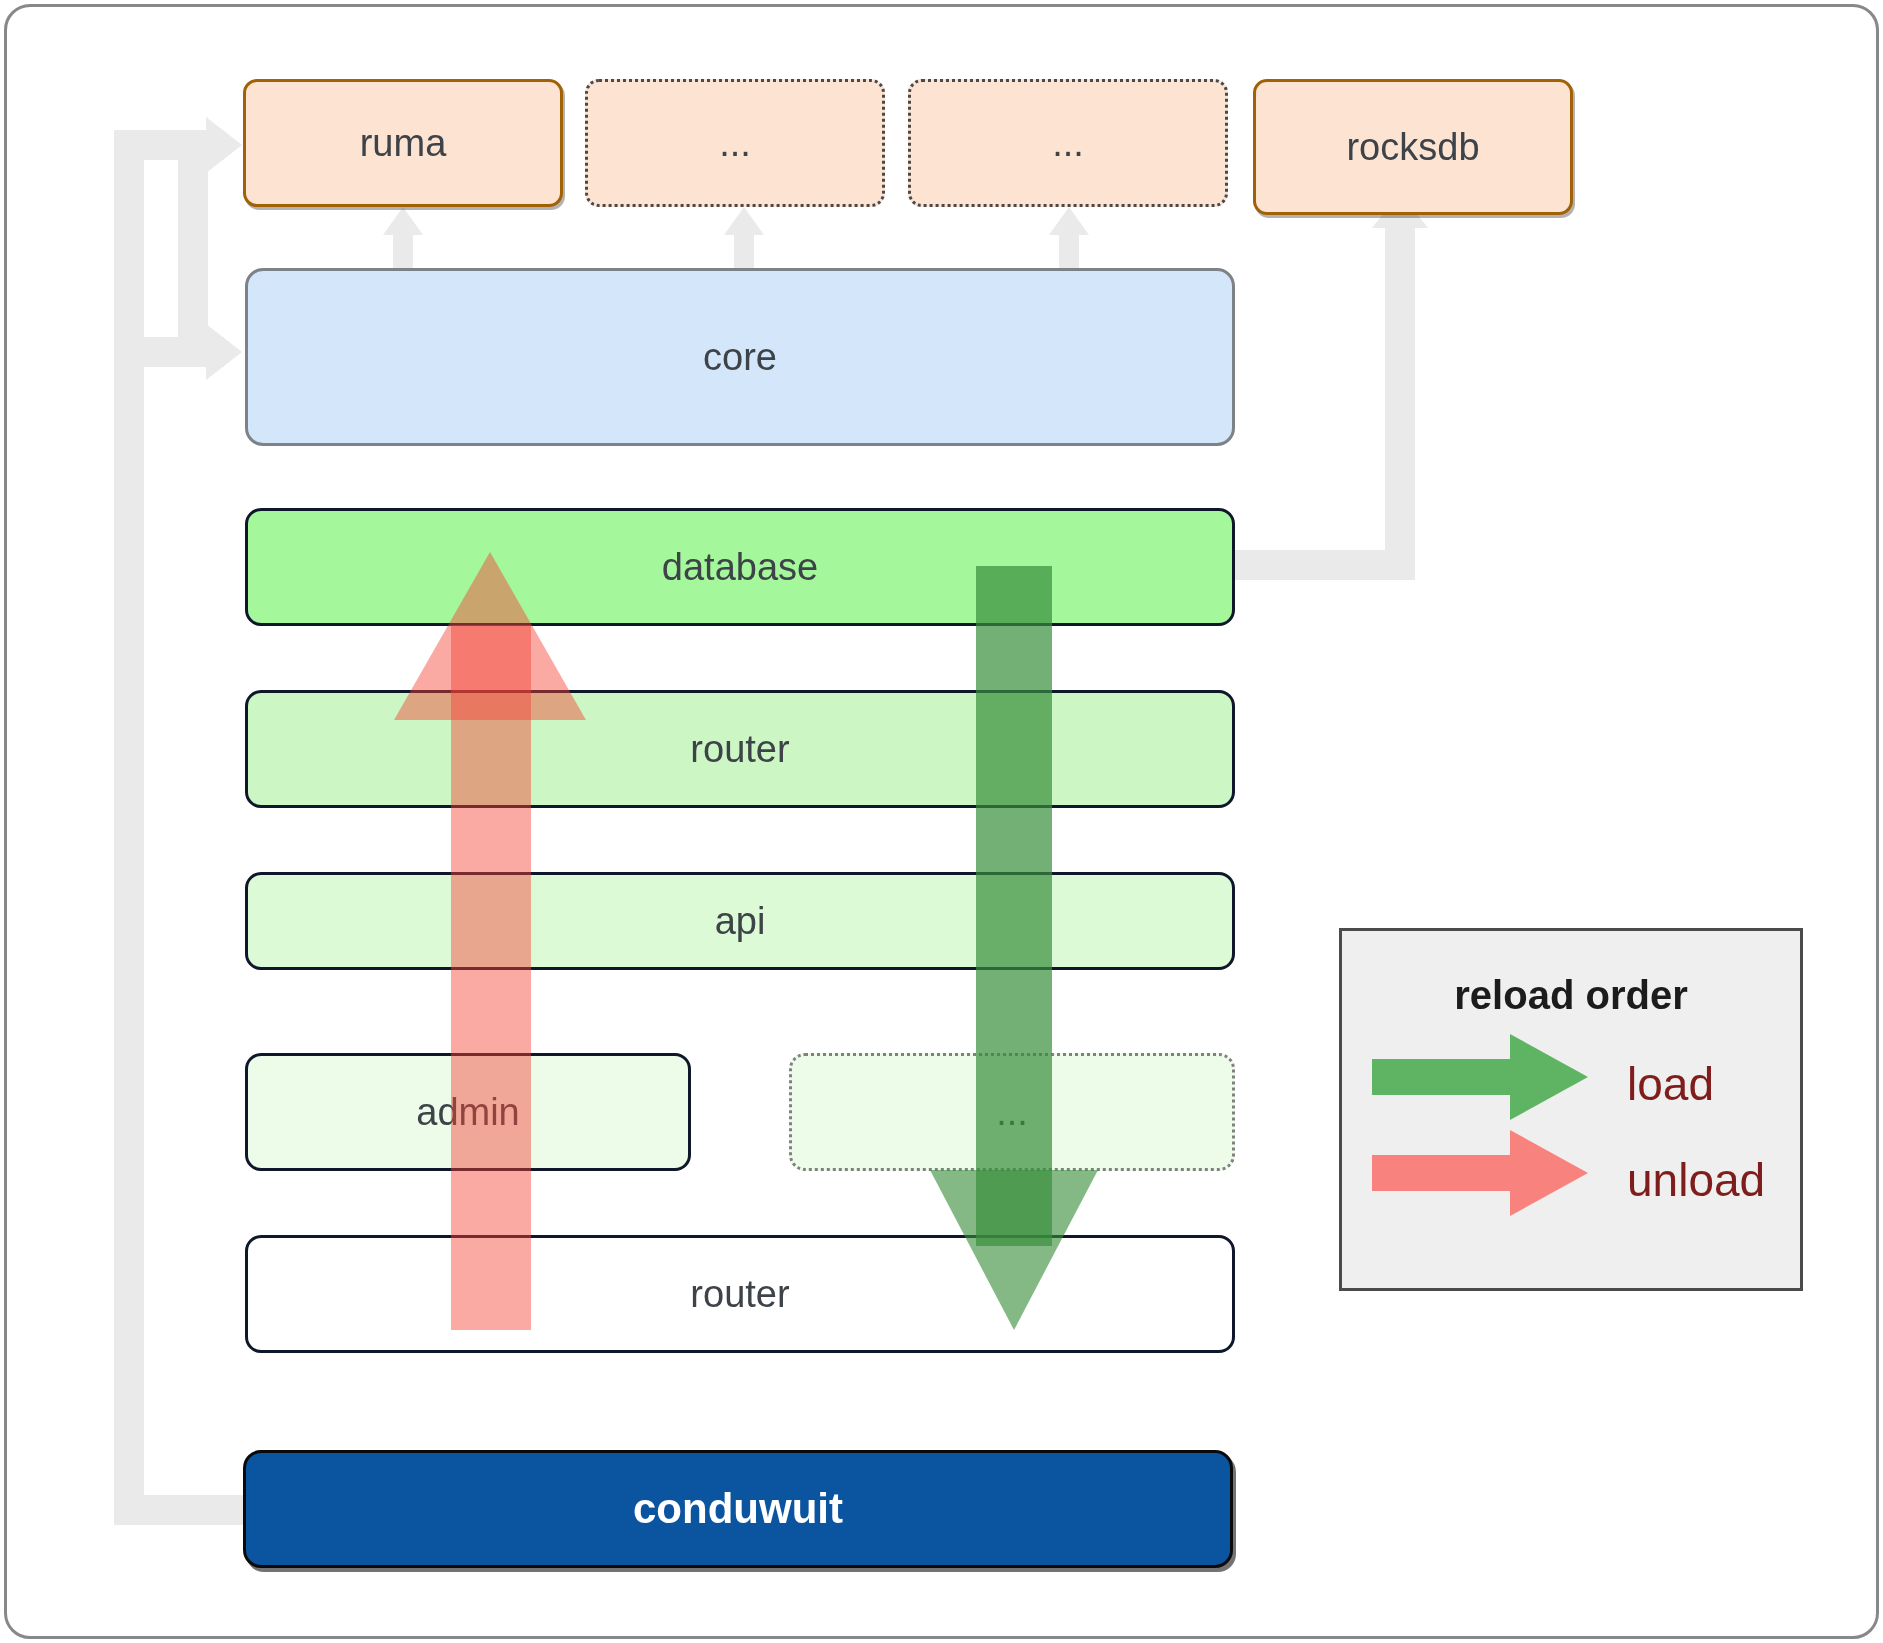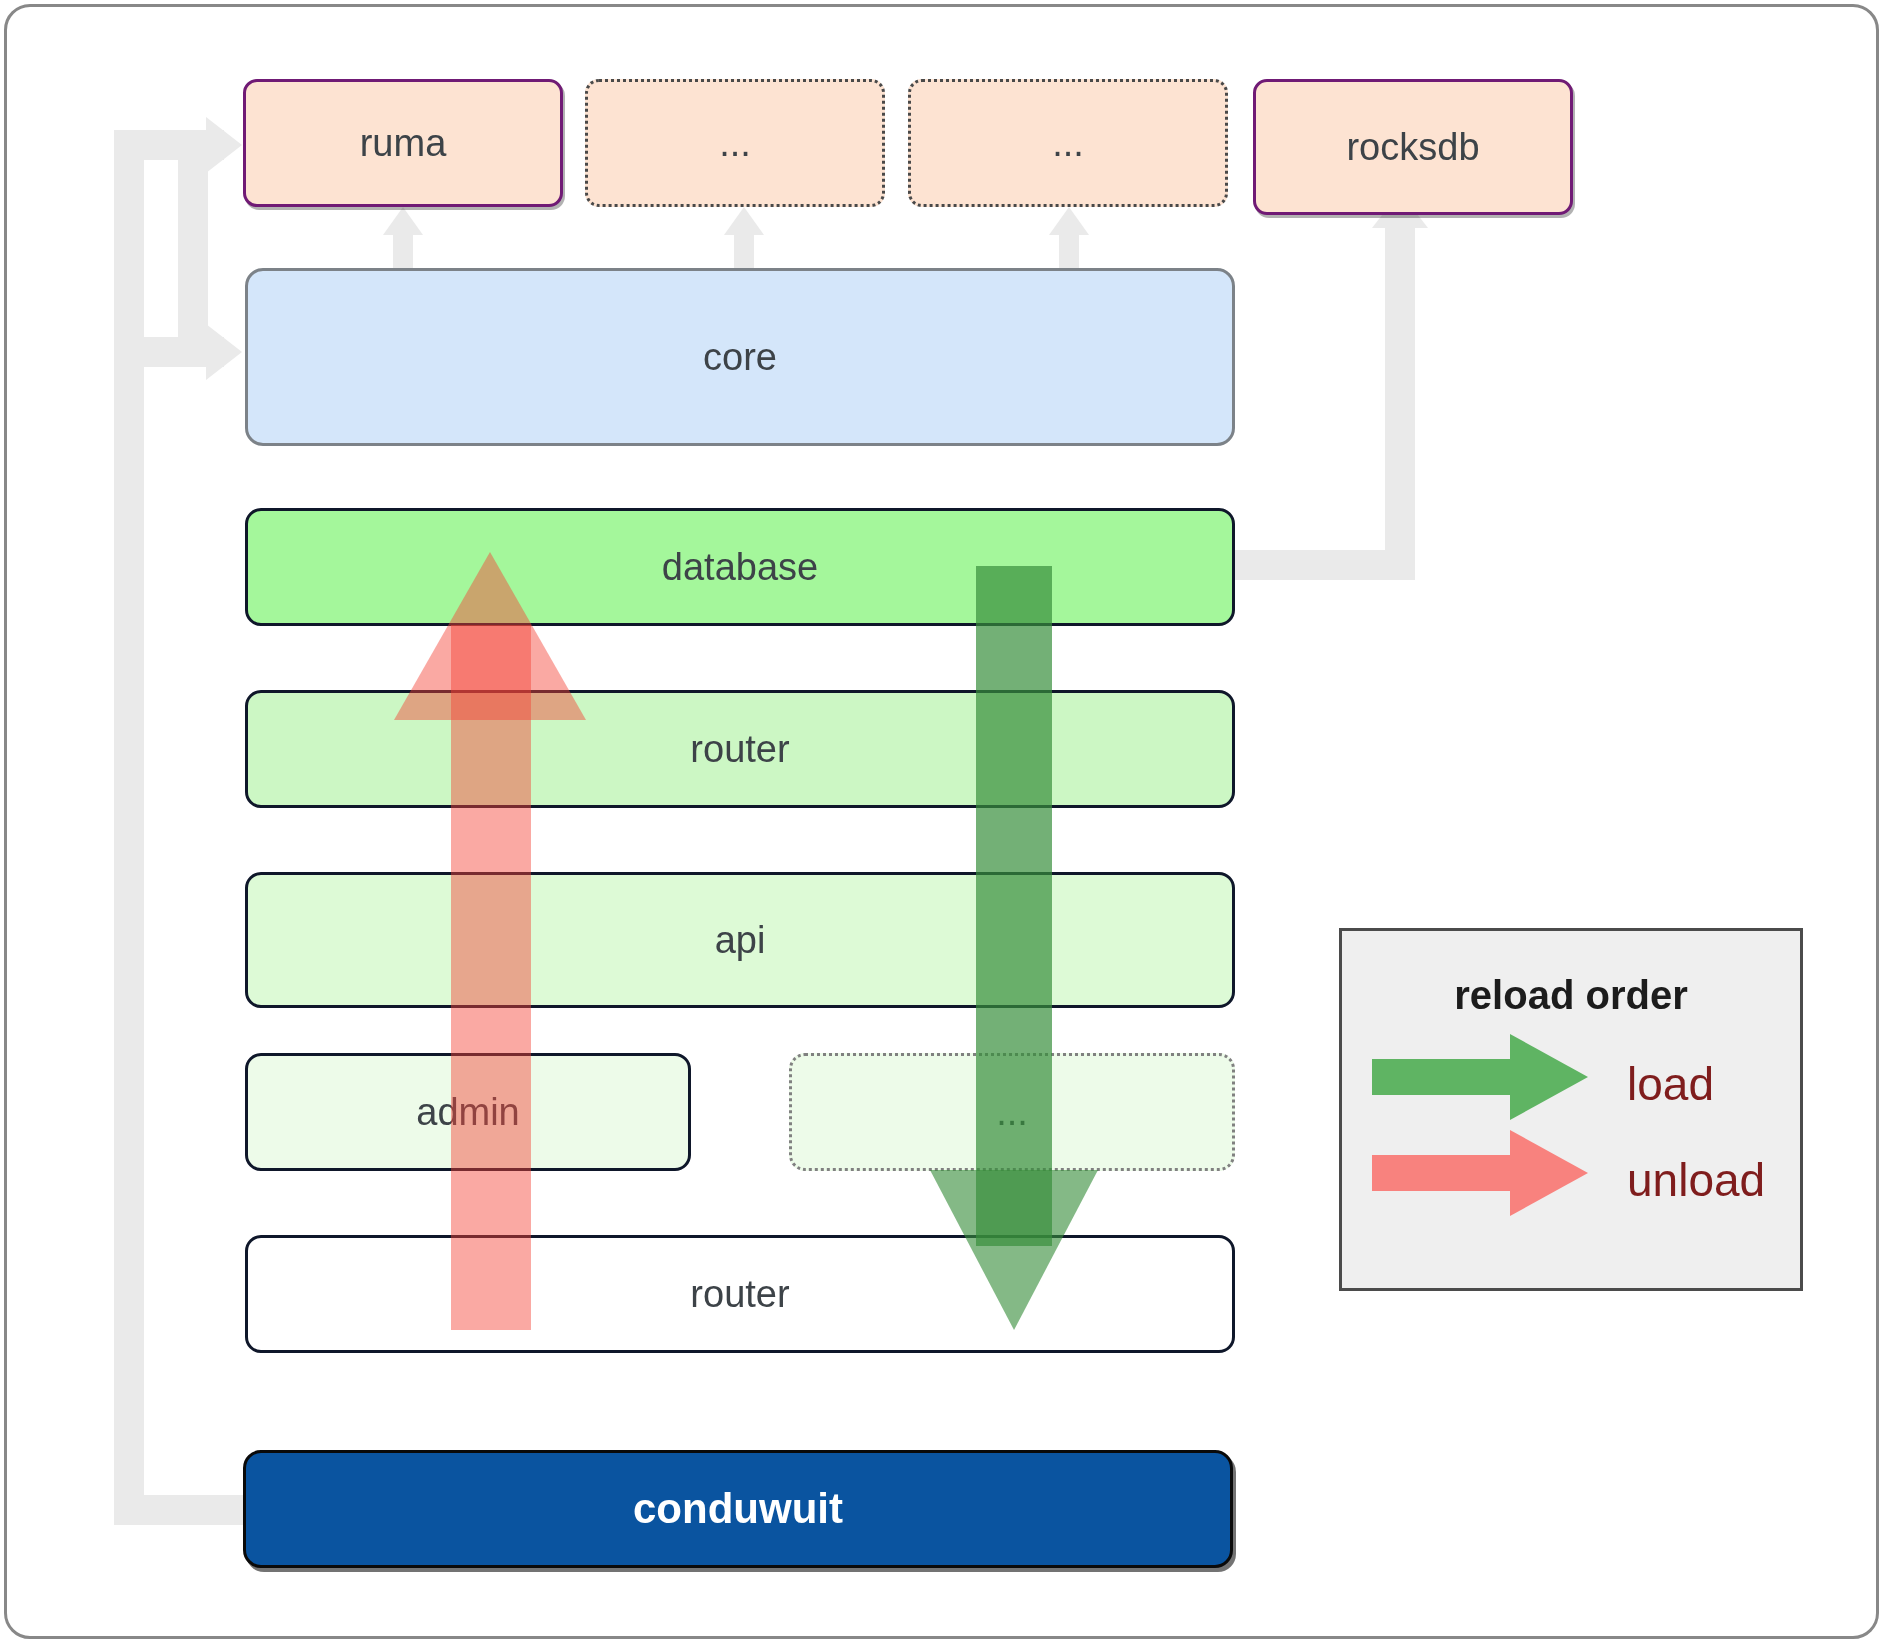--- a/index.html
+++ b/index.html
@@ -42,21 +42,21 @@
     color: #3d4348;
     font-size: 38px;
     line-height: 1;
     text-align: center;
   }
   .node .label { pointer-events: none; }
 
   
   .dep {
     background: #fde3d2;
-    border: 3px solid #701a75;
+    border: 3px solid #a16207;
     box-shadow: 2px 3px 0 rgba(0,0,0,0.30);
   }
   .dep.dotted {
     border: 3px dotted #494949;
     box-shadow: none;
   }
 
   
   .core-box {
     background: #d4e6fa;
@@ -216,21 +216,21 @@
   </div>
 
   <div class="node layer" style="left:245px; top:508px; width:990px; height:118px; background:#a4f79b;">
     <span class="label">database</span>
   </div>
 
   <div class="node layer" style="left:245px; top:690px; width:990px; height:118px; background:#ccf7c4;">
     <span class="label">router</span>
   </div>
 
-  <div class="node layer" style="left:245px; top:872px; width:990px; height:136px; background:#ddfad6;">
+  <div class="node layer" style="left:245px; top:872px; width:990px; height:98px; background:#ddfad6;">
     <span class="label">api</span>
   </div>
 
   <div class="node layer" style="left:245px; top:1053px; width:446px; height:118px; background:#edfbe9;">
     <span class="label">admin</span>
   </div>
 
   <div class="node layer dotted" style="left:789px; top:1053px; width:446px; height:118px; background:#edfbe9;">
     <span class="label">...</span>
   </div>

